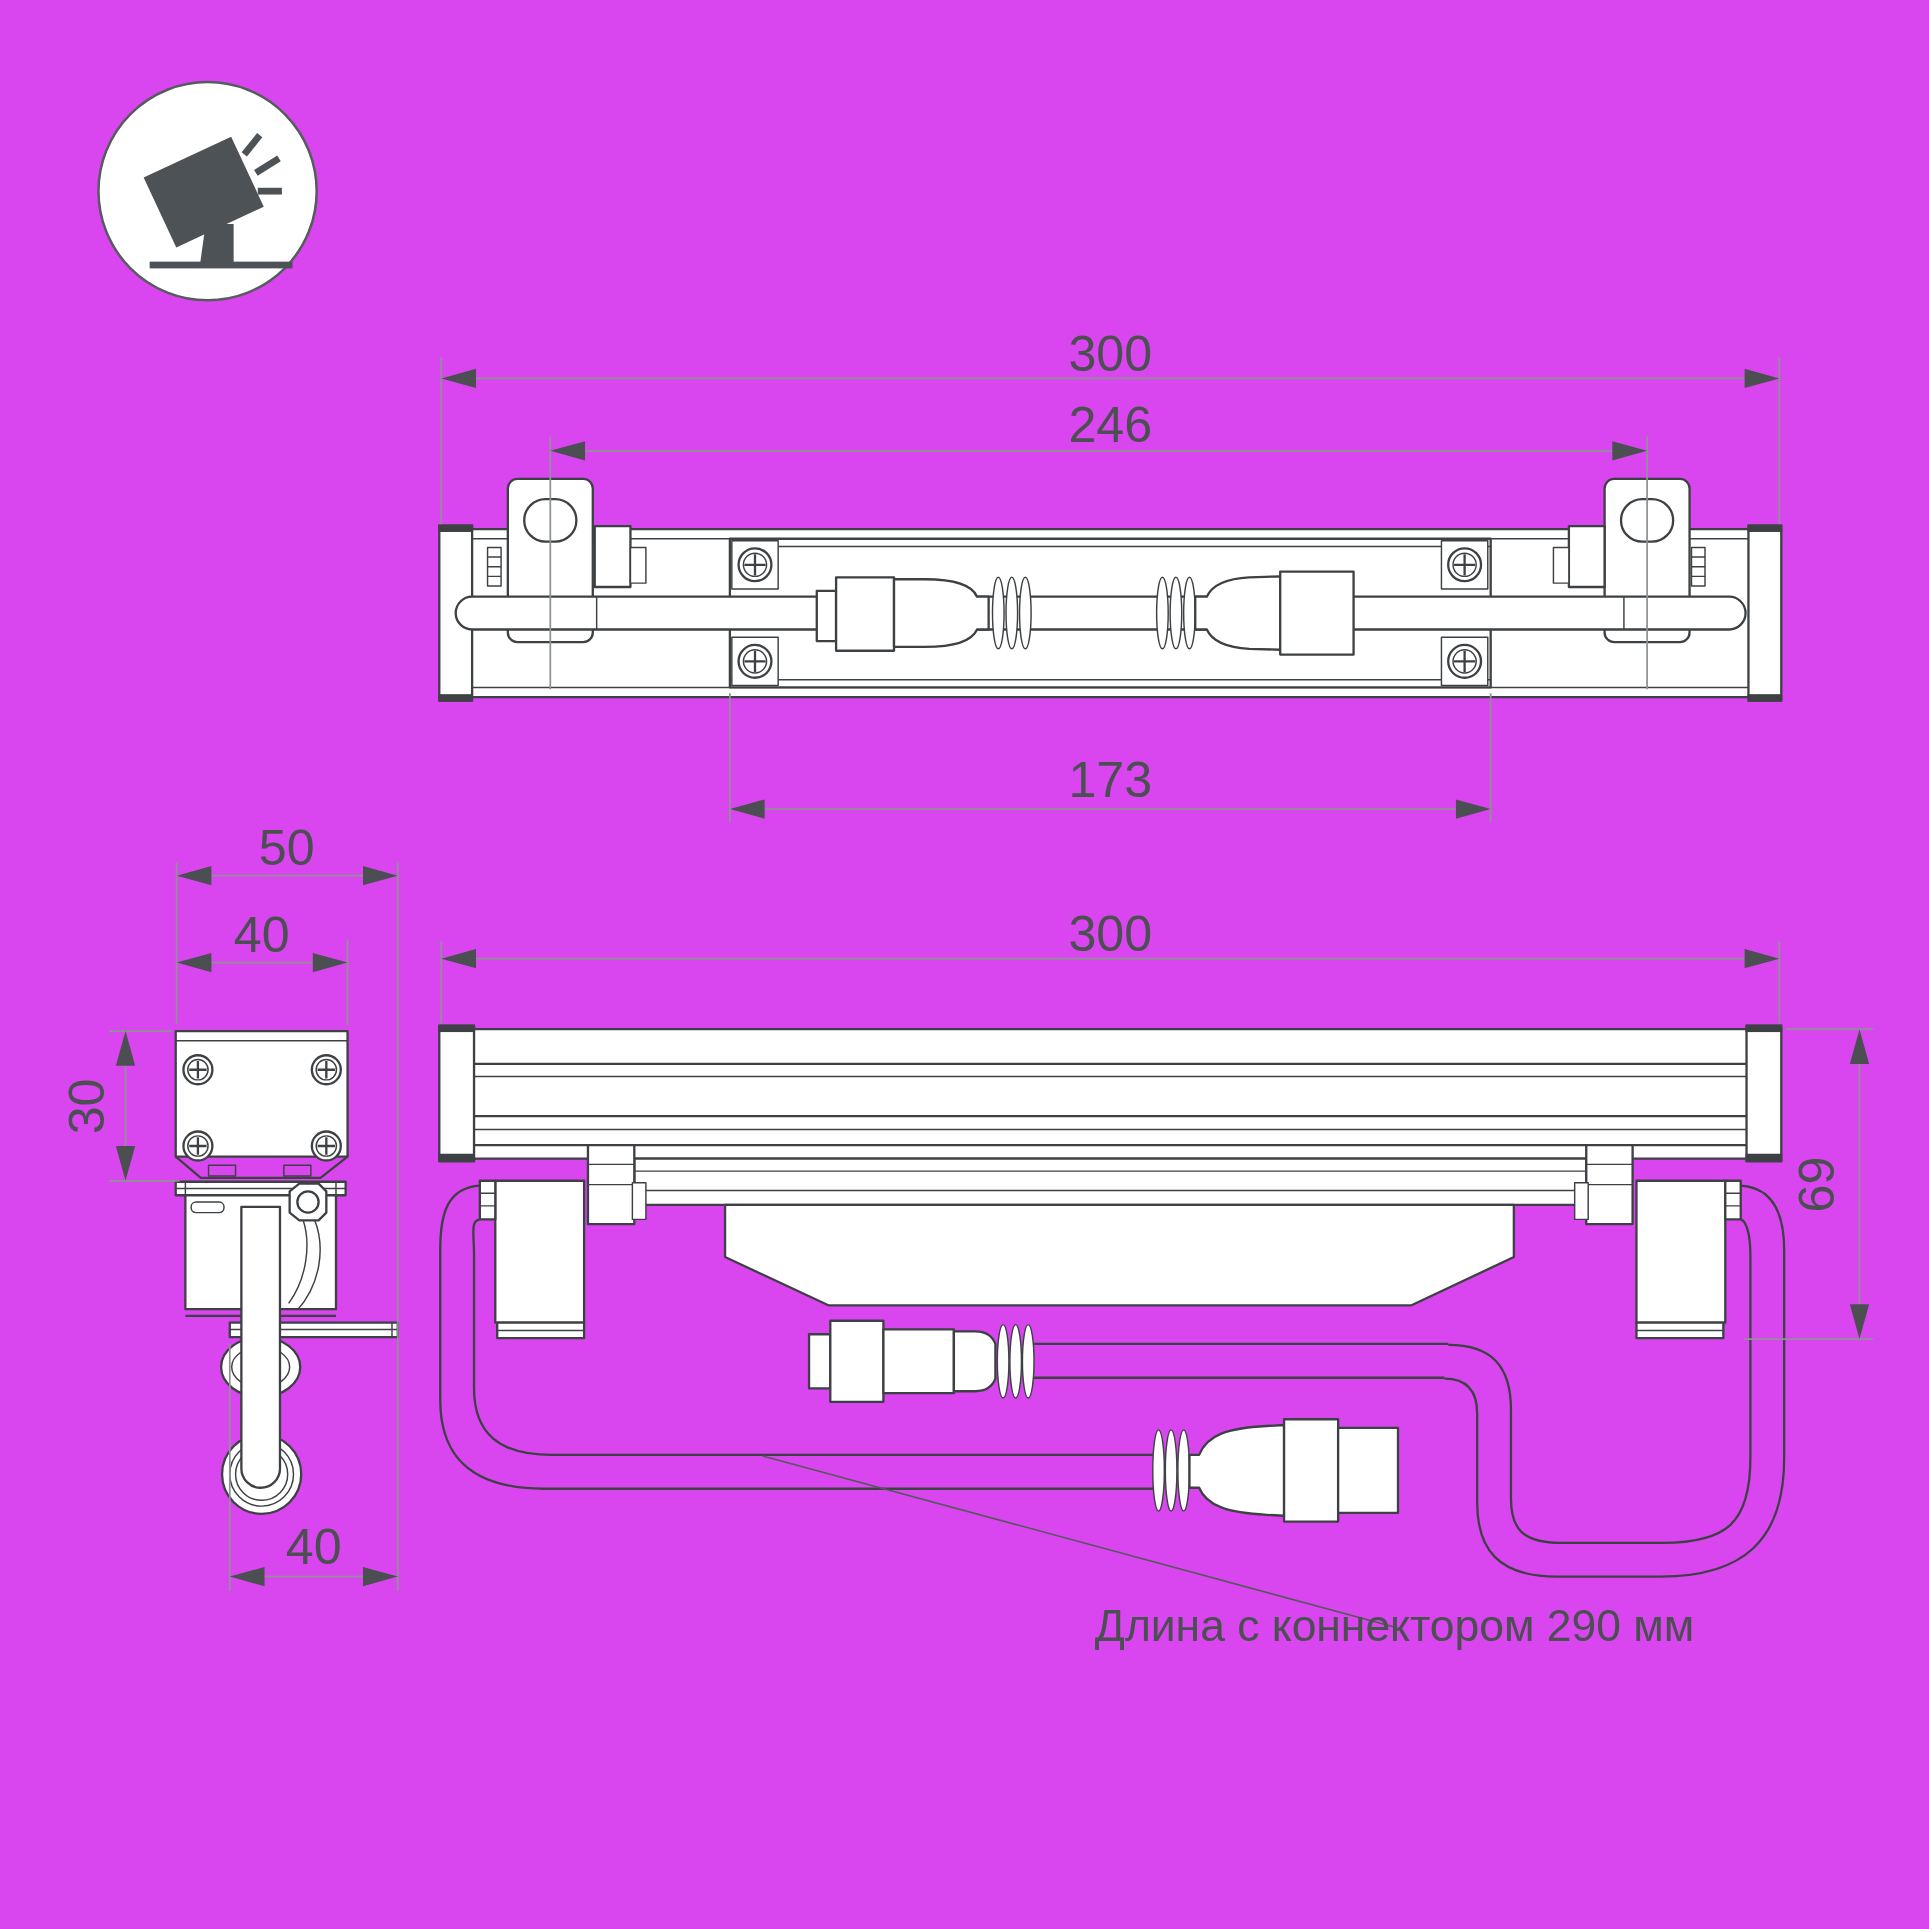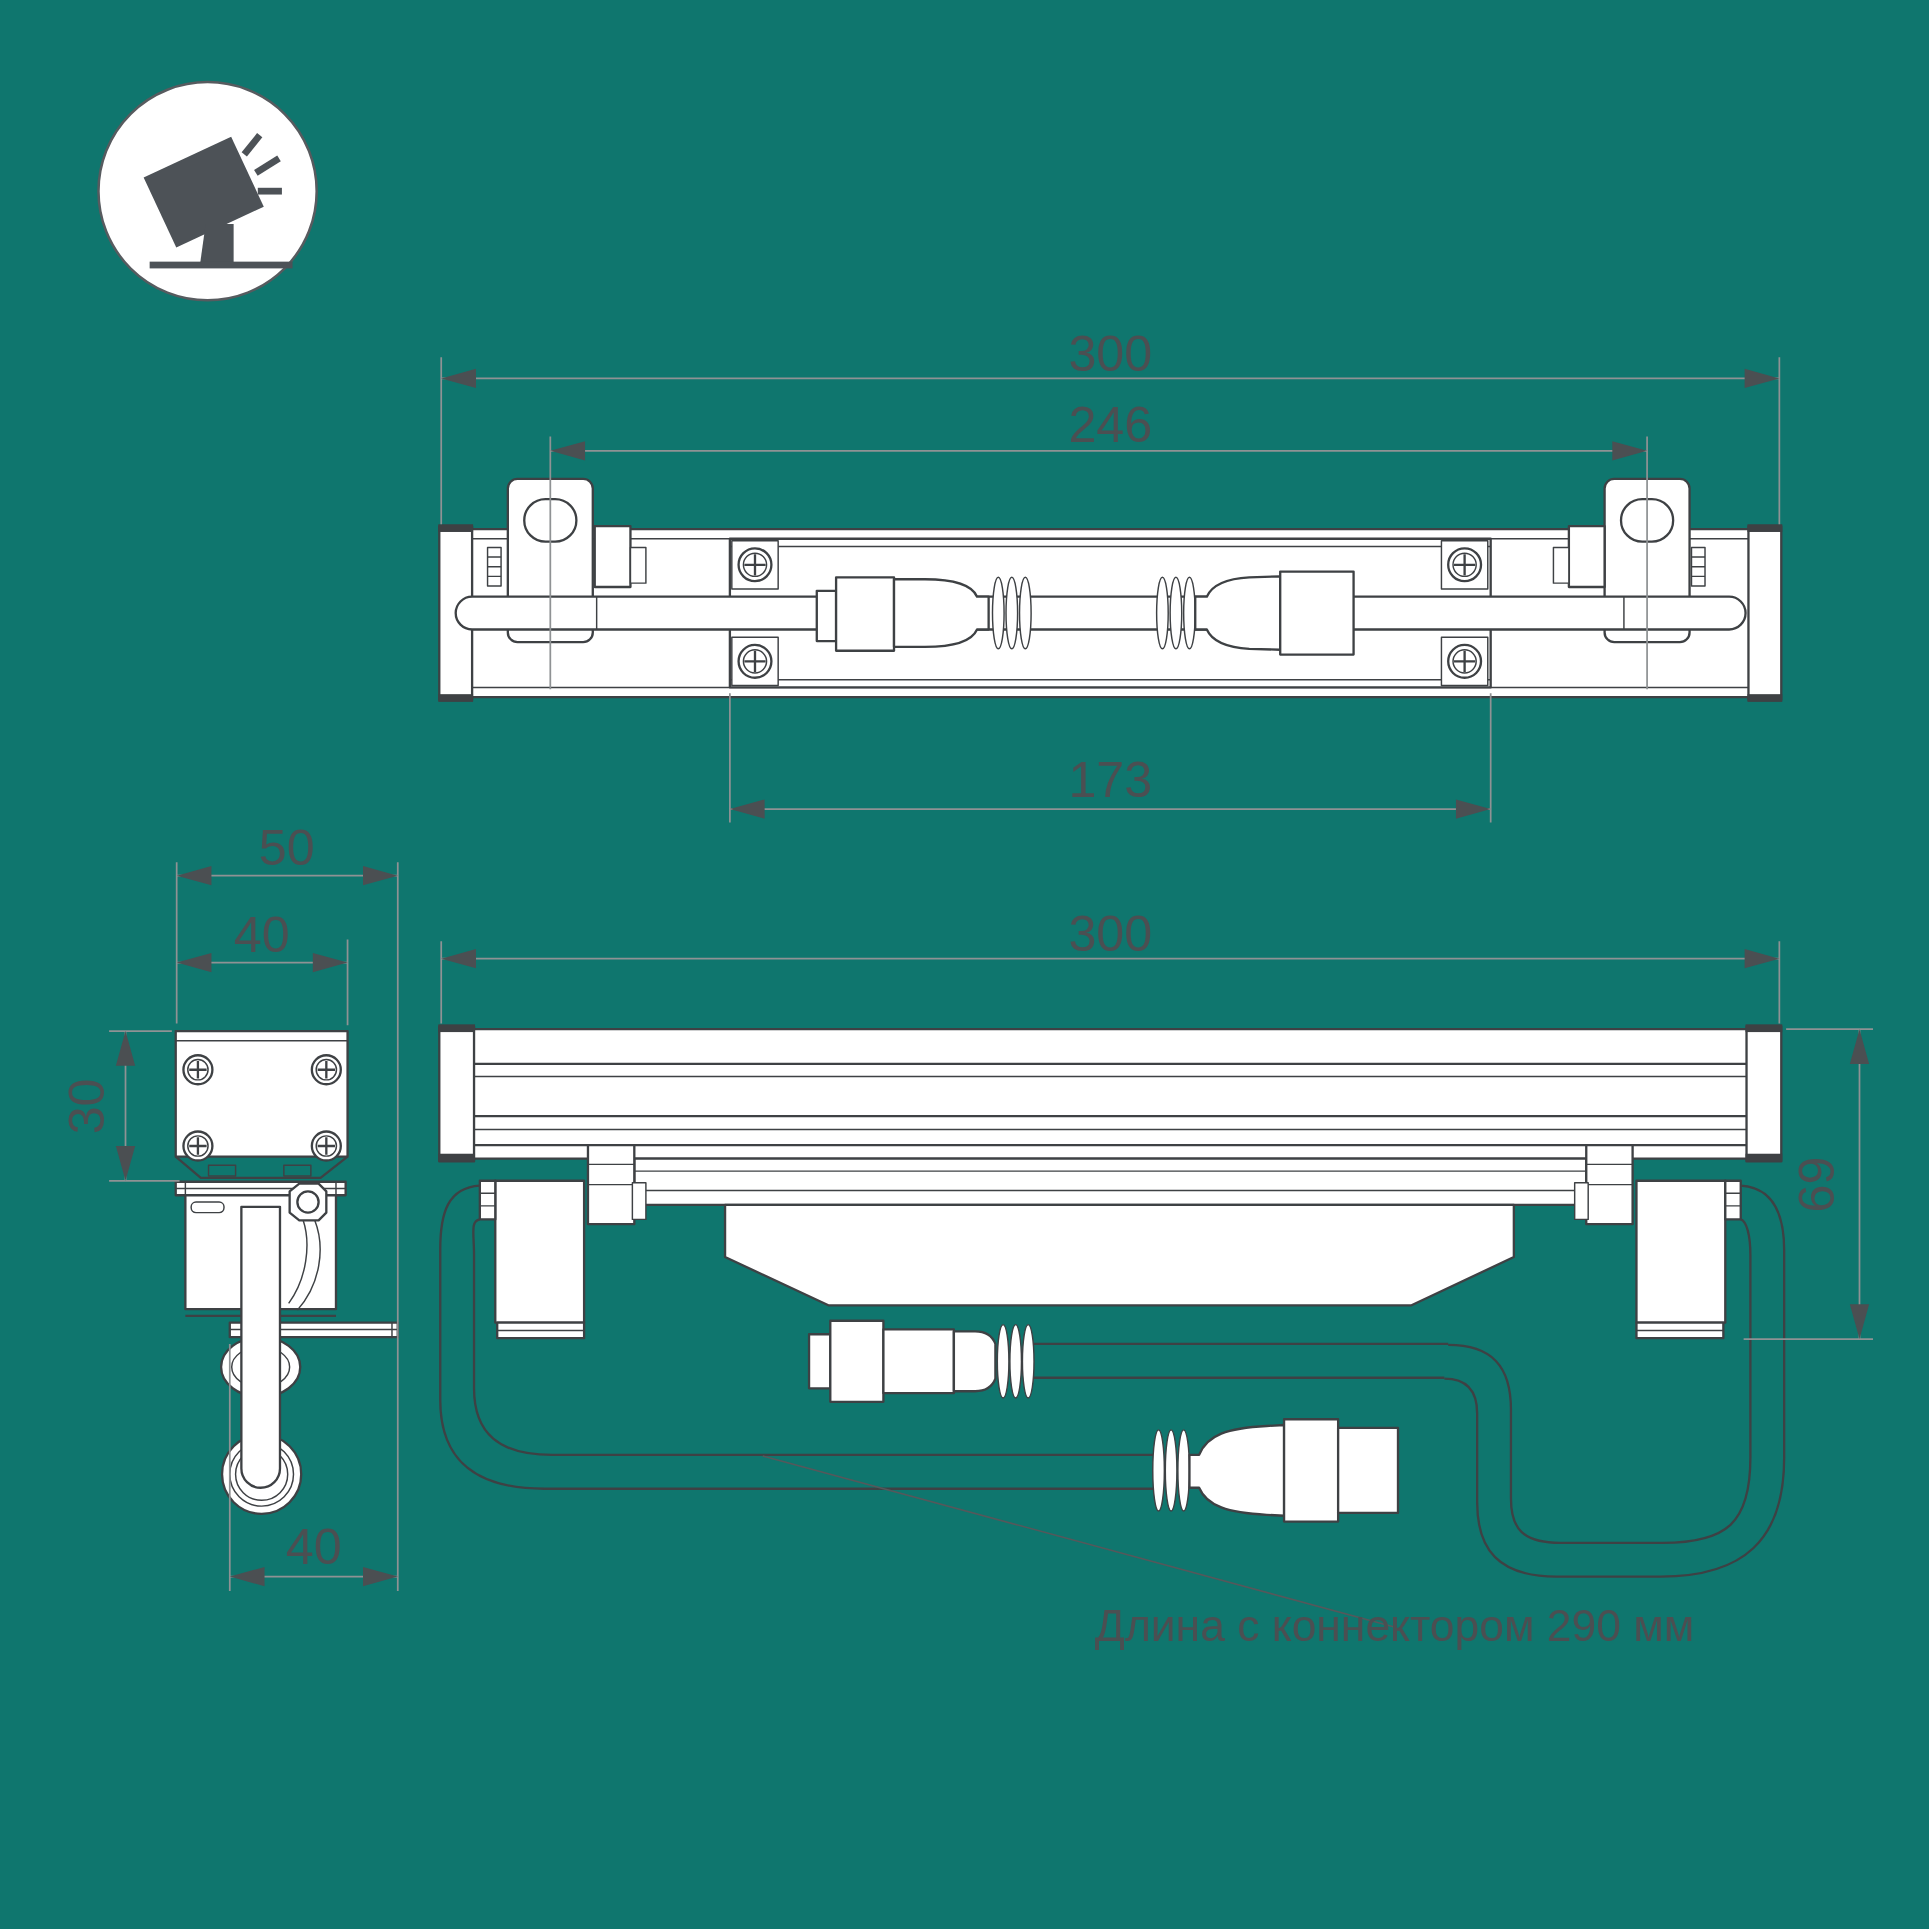--- a/index.html
+++ b/index.html
@@ -1,16 +1,16 @@
 <!DOCTYPE html>
 <html><head>
 <meta charset="utf-8">
 <style>
   html,body{margin:0;padding:0;background:#ffffff;}
-  .stage{position:relative;width:1929px;height:1929px;background:#0f766e;overflow:hidden;}
+  .stage{position:relative;width:1929px;height:1929px;background:#d946ef;overflow:hidden;}
   svg{display:block;}
   
   .ol{fill:none;stroke:#3e4144;stroke-width:2.4;stroke-linejoin:round;stroke-linecap:butt;}
   .olw{fill:#ffffff;stroke:#3e4144;stroke-width:2.4;stroke-linejoin:round;}
   .thin{stroke-width:1.5;}
   .blk{fill:#3e4144;stroke:none;}
   
   .dim{fill:none;stroke:#8f9294;stroke-width:1.8;}
   .arr{fill:#4b4f52;stroke:none;}
   .ldr{fill:none;stroke:#55585b;stroke-width:1.6;}

